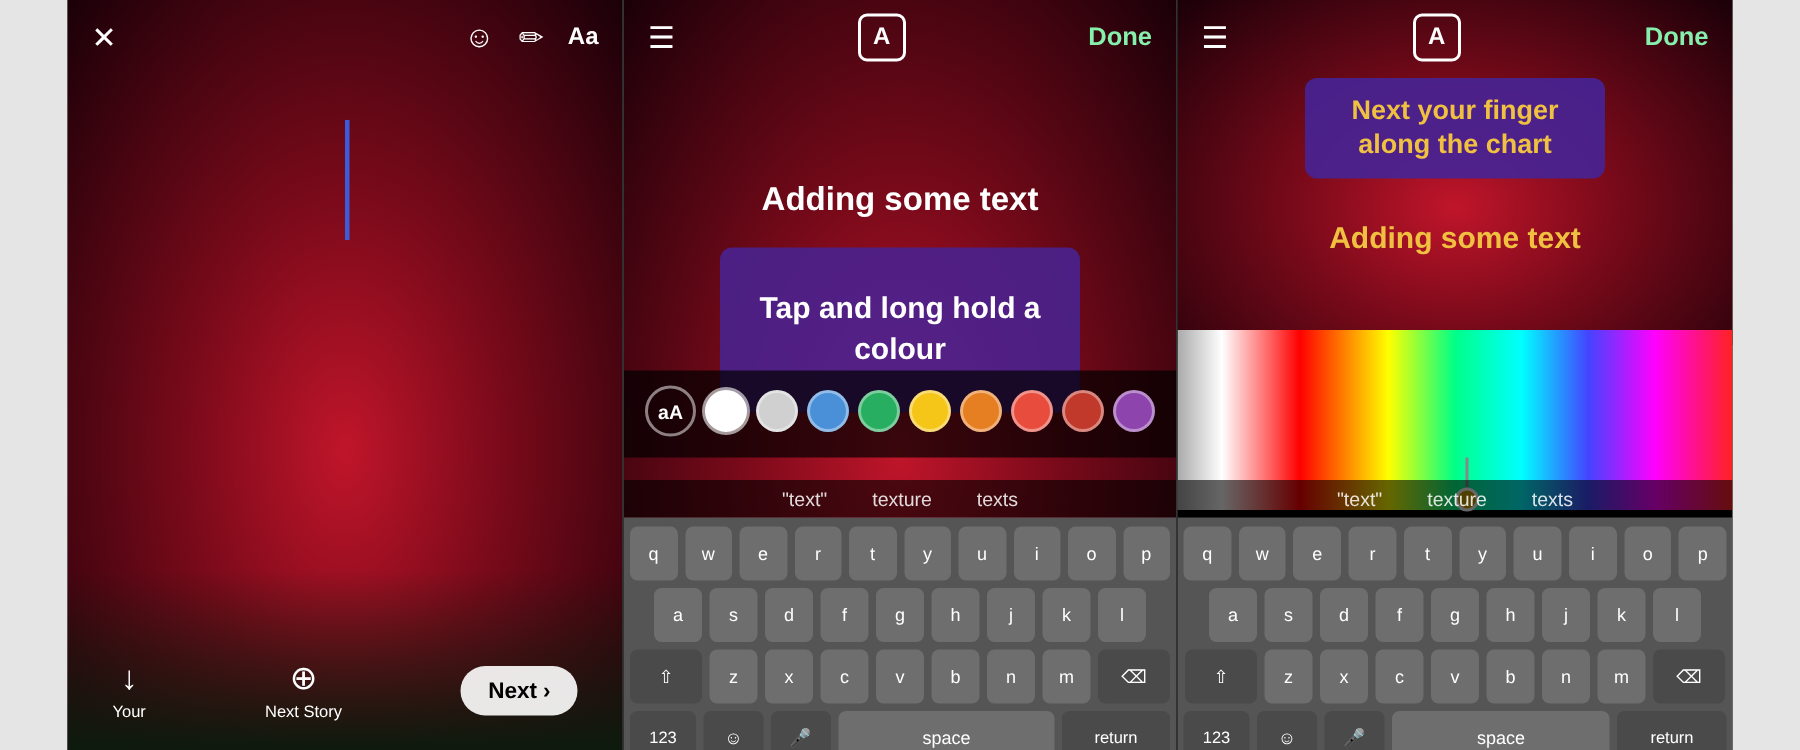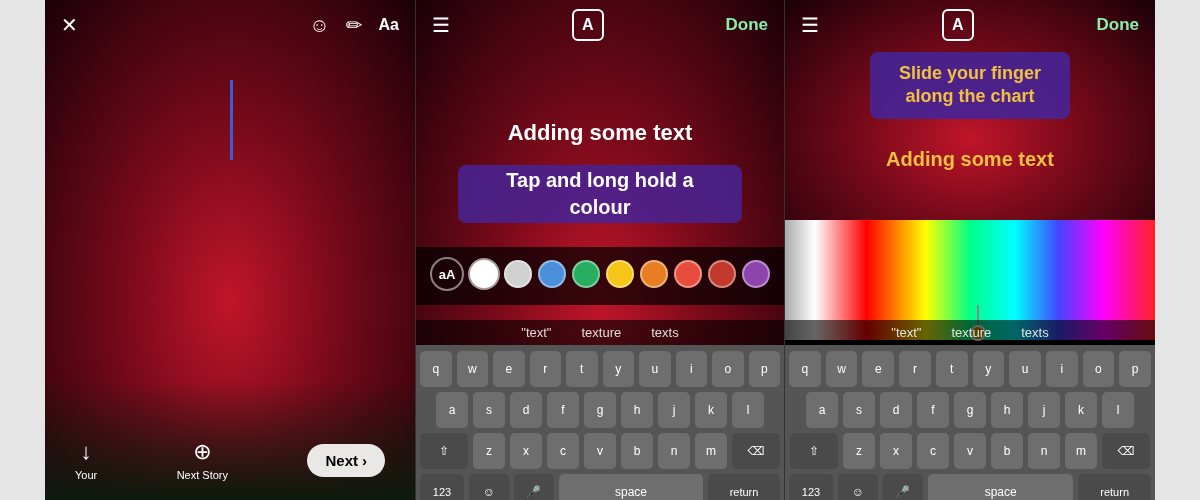--- a/index.html
+++ b/index.html
@@ -183,25 +183,25 @@
       font-size: 22px;
       font-weight: 900;
     }
 
     .overlay-purple-2 {
       position: absolute;
       top: 165px;
       left: 50%;
       transform: translateX(-50%);
       background: rgba(70, 35, 150, 0.85);
-      padding: 2px 18px;
+      padding: 28px 18px;
       border-radius: 8px;
       text-align: center;
       z-index: 10;
-      width: 284px;
+      width: 240px;
     }
 
     .overlay-purple-2 span {
       color: #fff;
       font-size: 20px;
       font-weight: 700;
       line-height: 1.35;
     }
 
     
@@ -506,21 +506,21 @@
     </div>
   </div>
 
   <div class="topbar2">
     <span class="hamburger">☰</span>
     <div class="a-icon">A</div>
     <span class="done-btn">Done</span>
   </div>
 
   <div class="finger-tooltip">
-    <span>Slide your finger along the chart</span>
+    <span>Next your finger along the chart</span>
   </div>
 
   <div class="adding-text-3">
     <span>Adding some text</span>
   </div>
 
   <div class="sugg-bar" style="bottom:155px;">
     <span>"text"</span>
     <span>texture</span>
     <span>texts</span>

